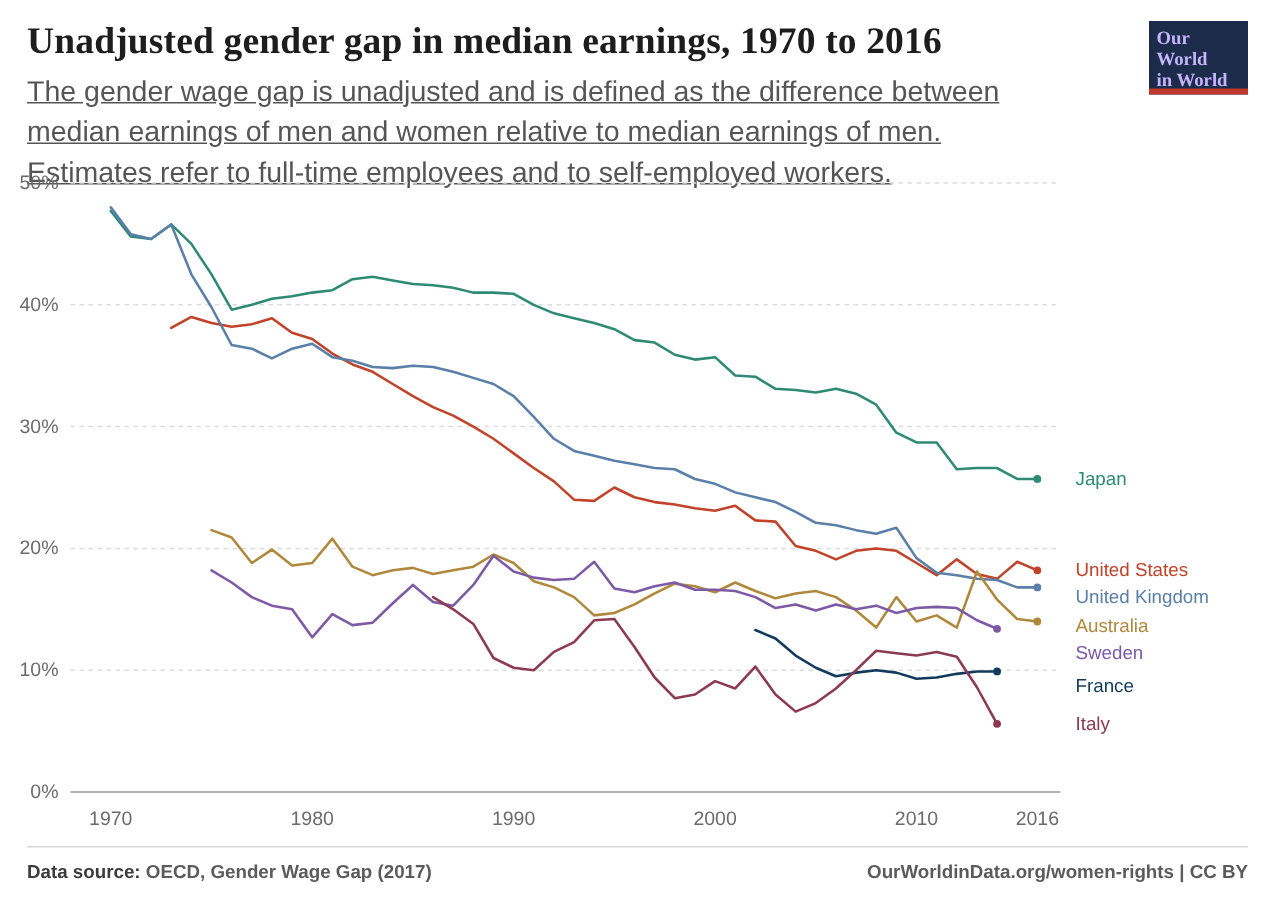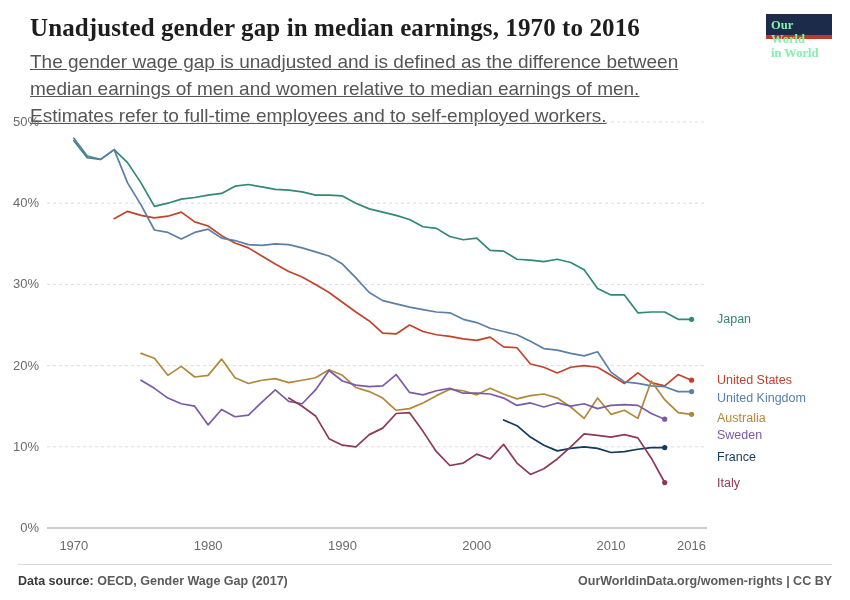--- a/index.html
+++ b/index.html
@@ -12,21 +12,21 @@
     background: #ffffff;
     font-family: "Liberation Sans", sans-serif;
     color: #444444;
     overflow: hidden;
   }
   .page {
     position: relative;
     width: 850px;
     height: 600px;
     box-sizing: border-box;
-    padding: 14px 18px 0 30px;
+    padding: 14px 18px 0 18px;
   }
   .title {
     font-family: "Liberation Serif", serif;
     font-size: 25px;
     font-weight: bold;
     color: #1d1d1d;
     letter-spacing: 0.1px;
     margin: 0 0 6px 0;
     line-height: 1.15;
   }
@@ -36,23 +36,23 @@
     line-height: 1.42;
     max-width: 690px;
     margin: 0;
     text-decoration: underline;
   }
   .logo {
     position: absolute;
     top: 14px;
     right: 18px;
     width: 66px;
-    height: 25px;
+    height: 49px;
     background: #1d2b4a;
-    color: #86efac;
+    color: #c4b5fd;
     font-family: "Liberation Serif", serif;
     font-weight: bold;
     font-size: 12.5px;
     line-height: 1.12;
     text-align: left;
     padding: 4px 5px 0 5px;
     box-sizing: border-box;
     border-bottom: 4px solid #c0392b;
   }
   .chart-area {

